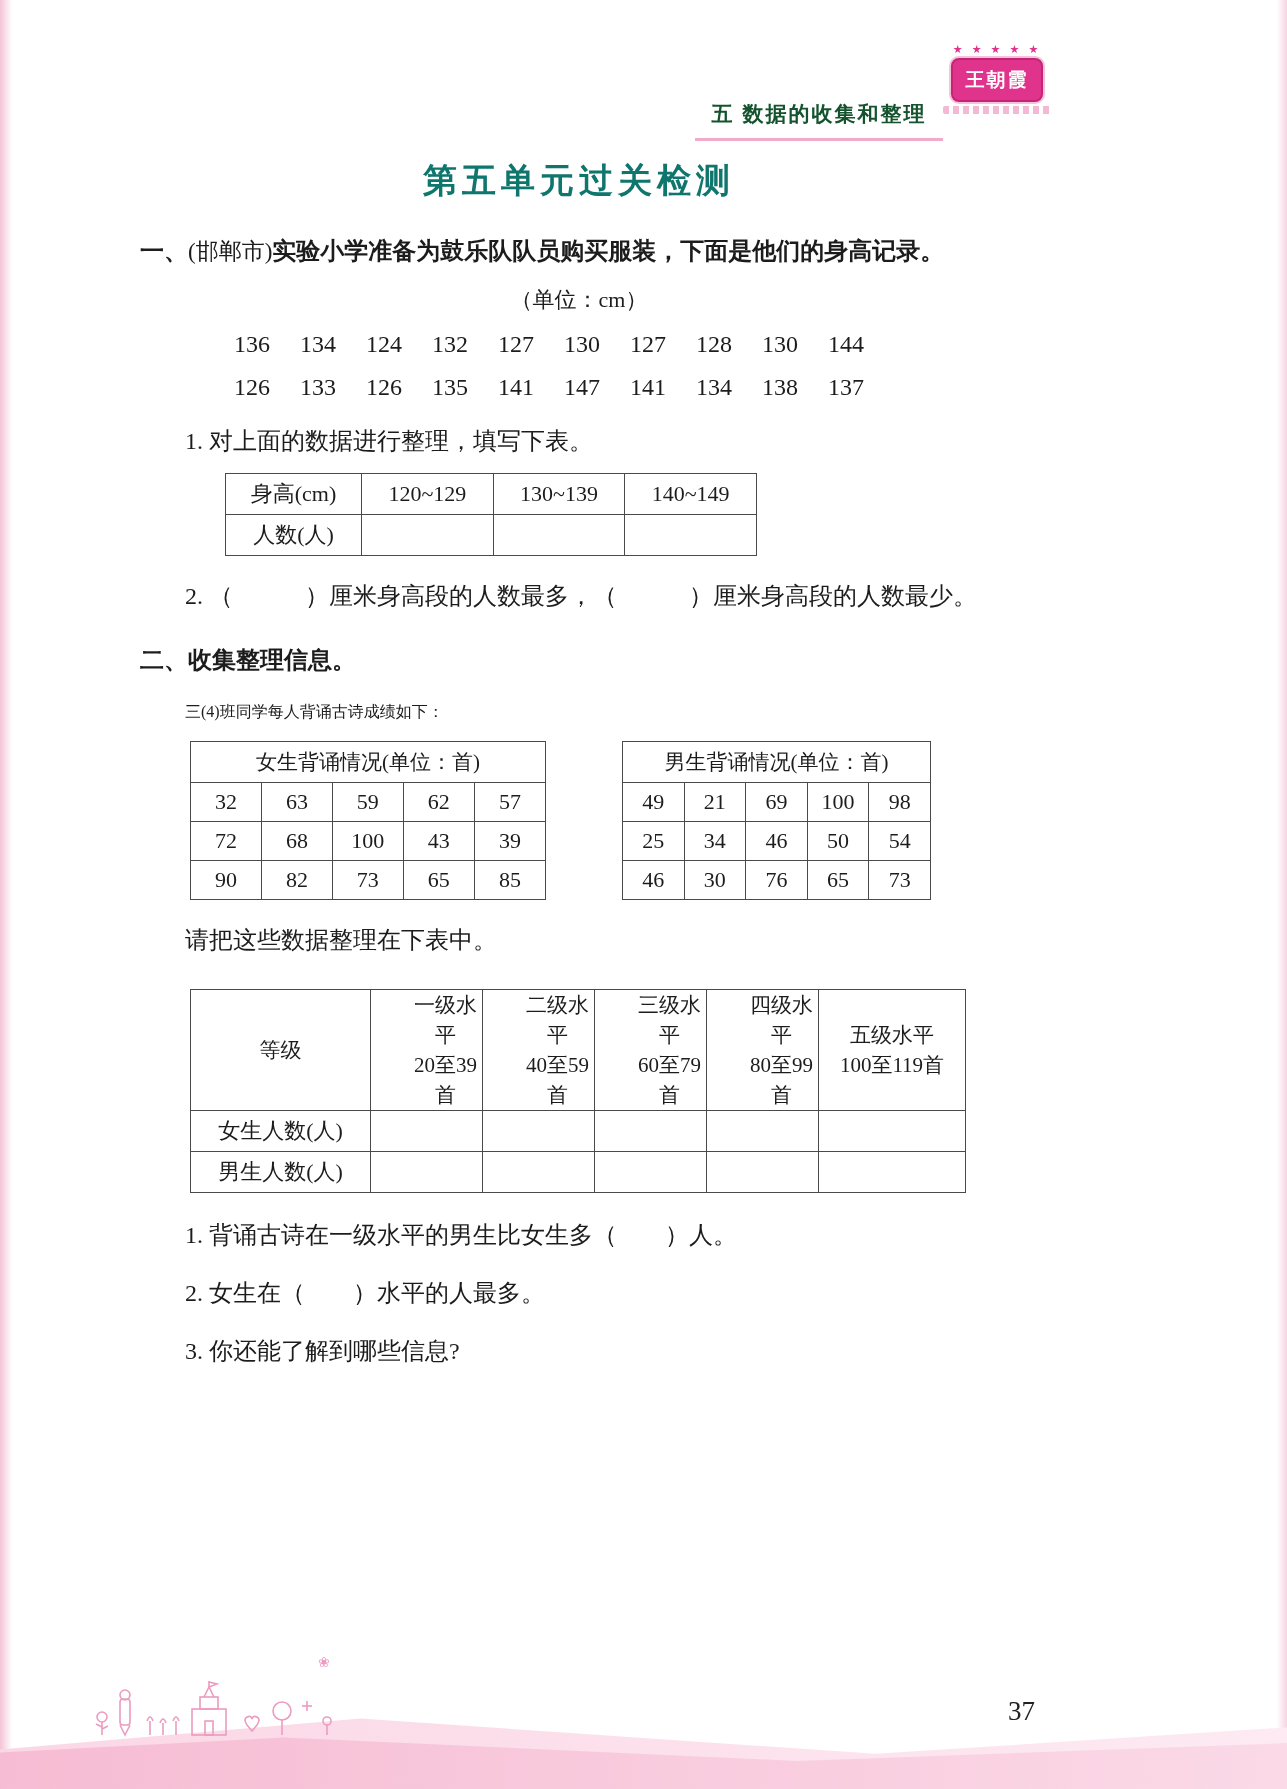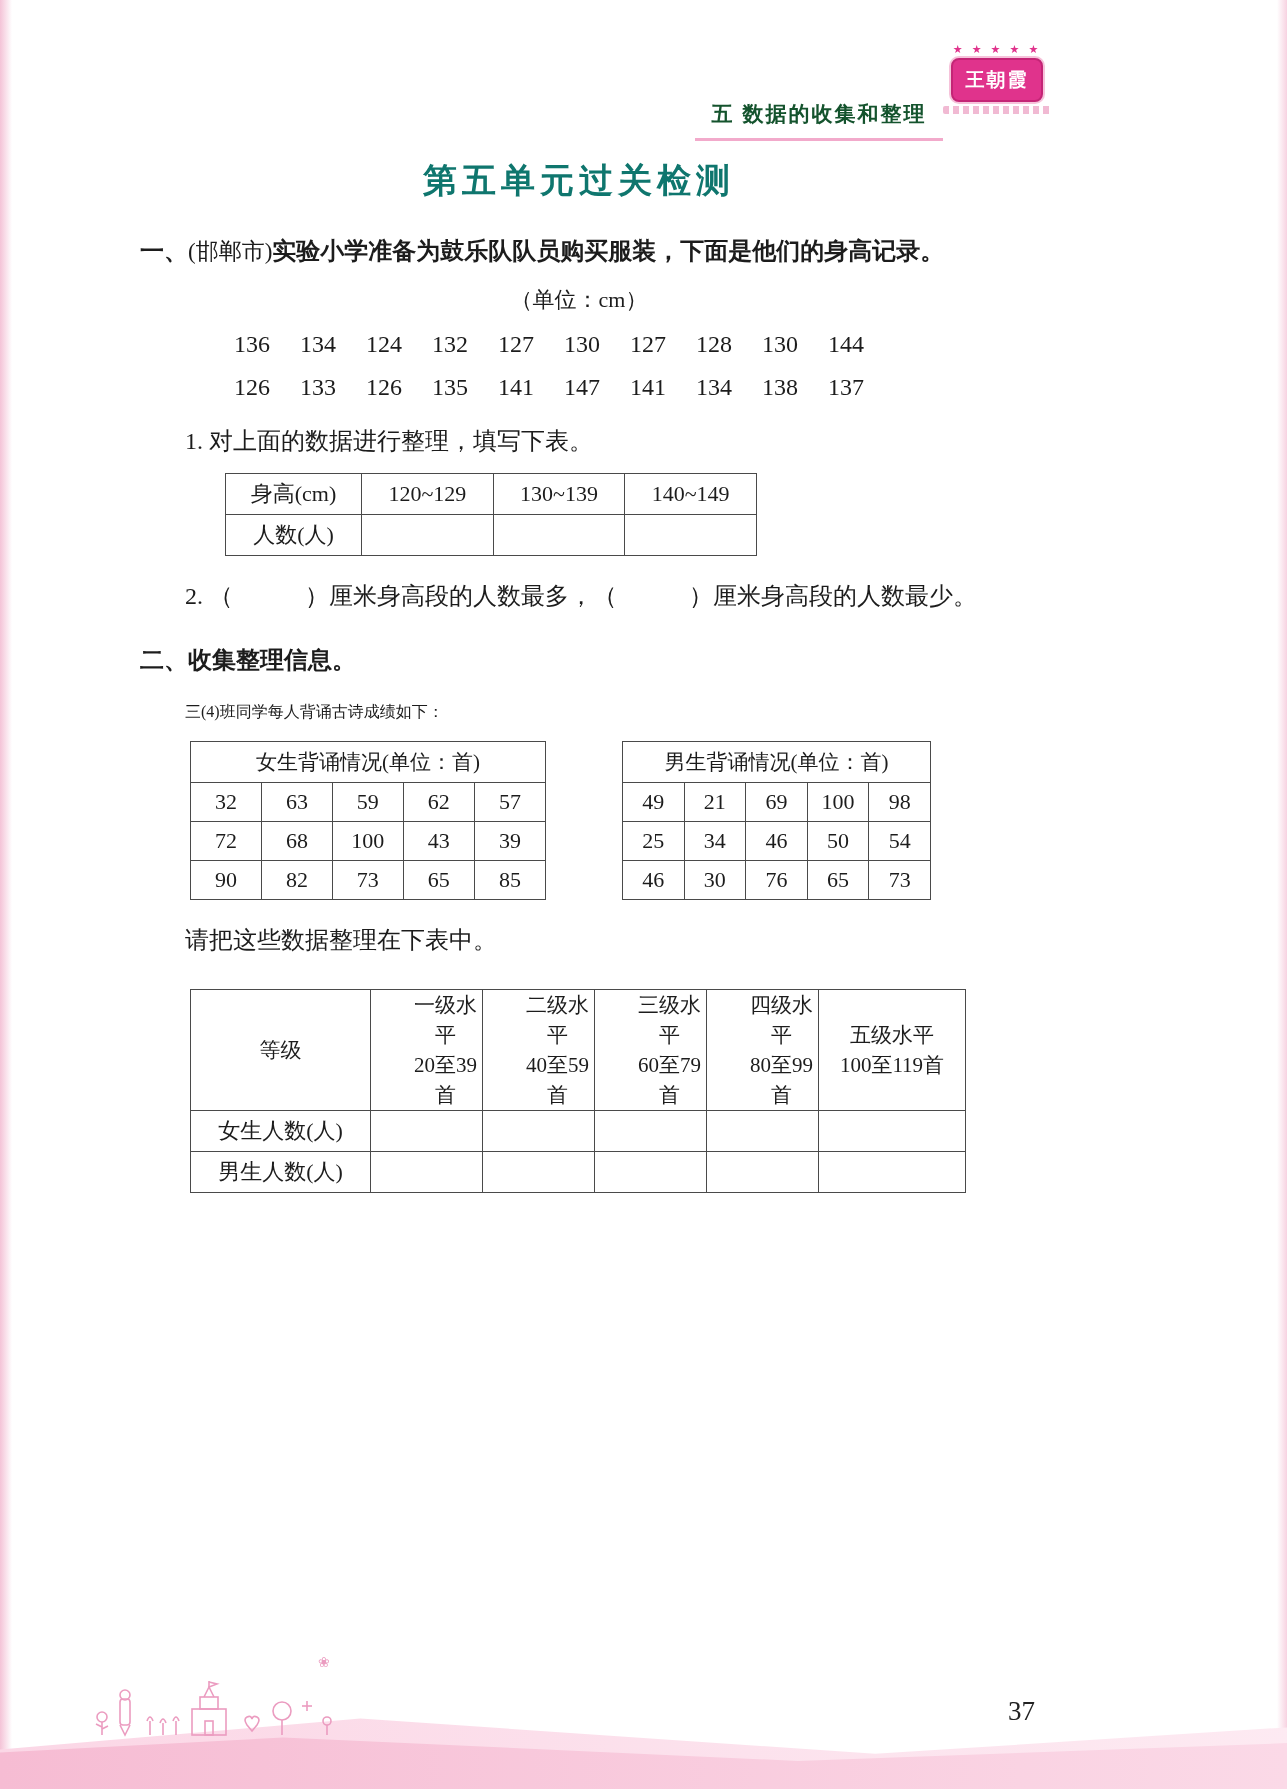--- a/index.html
+++ b/index.html
@@ -265,20 +265,25 @@
         <td class="rowlab">男生人数(人)</td>
         <td></td>
         <td></td>
         <td></td>
         <td></td>
         <td></td>
       </tr>
     </tbody>
       </table>
 
+    <div class="questions">
+      <div>1. 背诵古诗在一级水平的男生比女生多（　　）人。</div>
+      <div>2. 女生在（　　）水平的人最多。</div>
+      <div>3. 你还能了解到哪些信息?</div>
+    </div>
   </div>
 
   <div class="band2"></div>
   <div class="band1"></div>
   <div class="sparkle">❀</div>
   <div class="doodles">
     <svg width="250" height="58" viewBox="0 0 250 58" fill="none" stroke="#eb9cc0" stroke-width="1.6">
 
       <circle cx="10" cy="36" r="5"></circle>
         <line x1="10" y1="41" x2="10" y2="54"></line>

